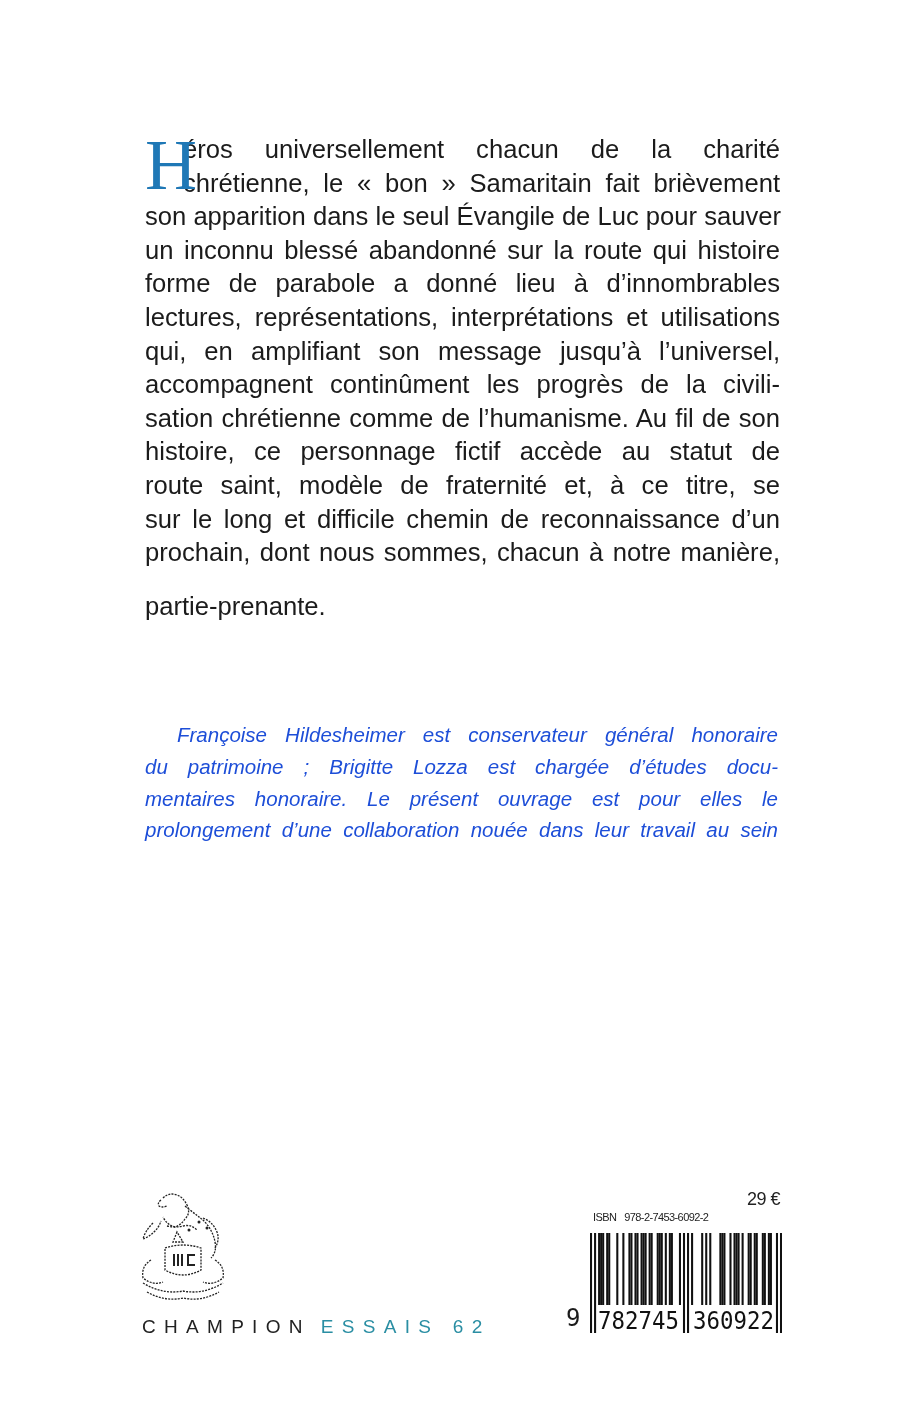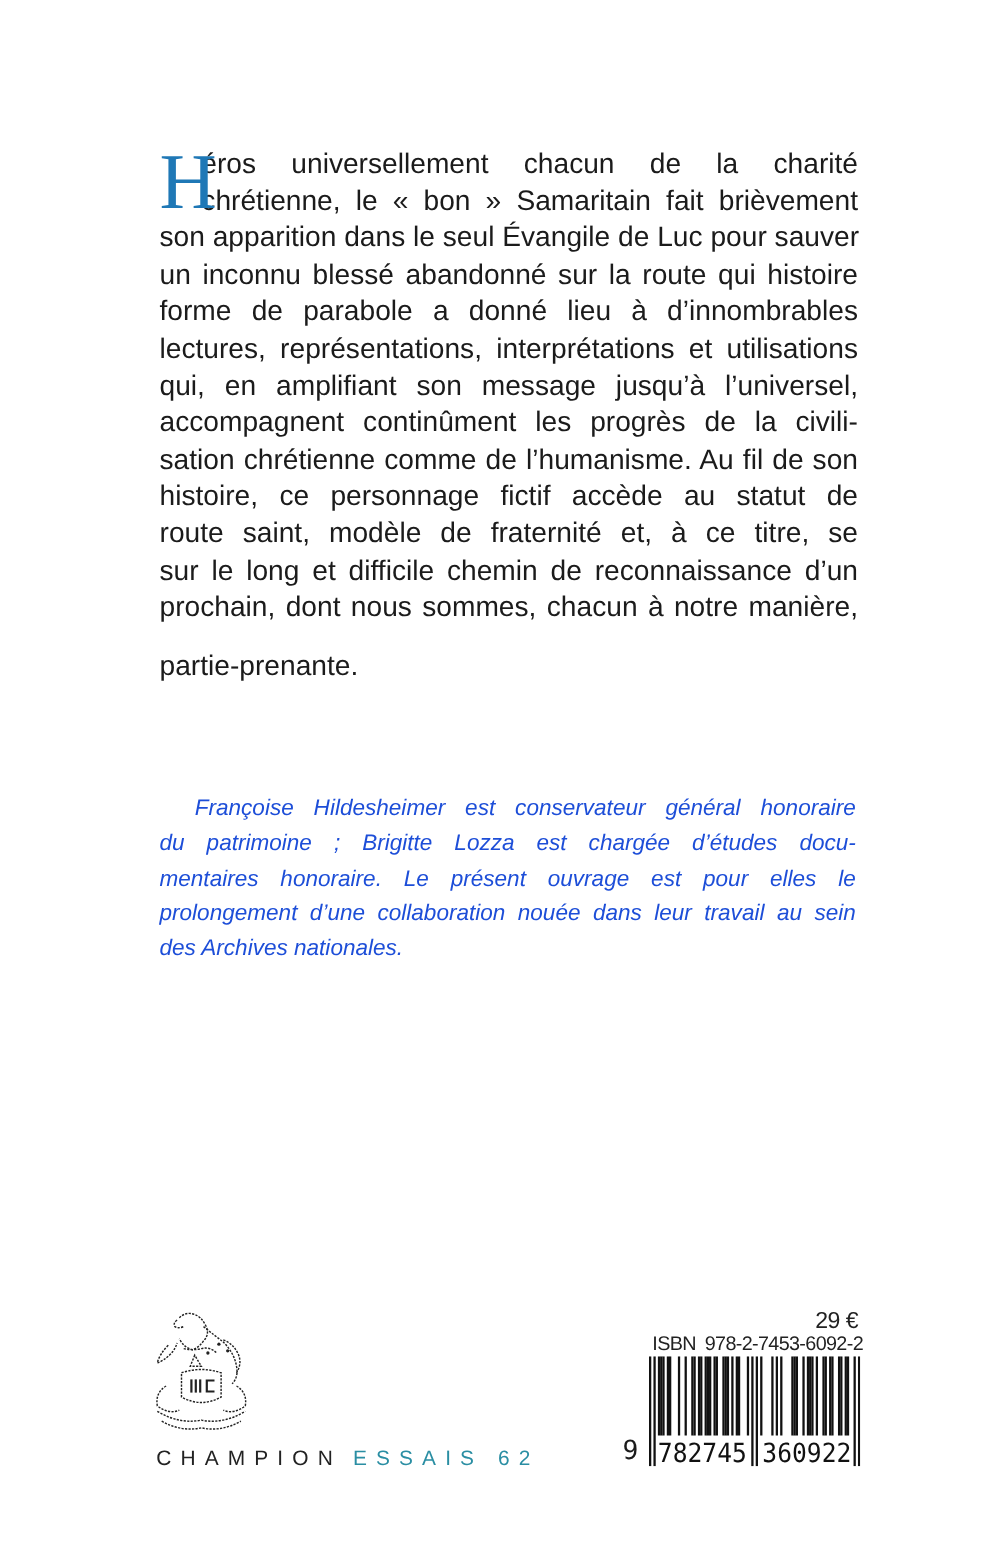--- a/index.html
+++ b/index.html
@@ -100,30 +100,30 @@
     }
     .series .accent {
       color: #2a8ea3;
       margin-left: 10px;
     }
     .price {
       position: absolute;
       right: 122px;
       top: 1189px;
       font-family: "Liberation Sans", sans-serif;
-      font-size: 21px;
+      font-size: 18px;
       color: #222;
       letter-spacing: -0.5px;
     }
     .isbn {
       position: absolute;
       left: 593px;
       top: 1211px;
       font-family: "Liberation Sans", sans-serif;
-      font-size: 18px;
+      font-size: 11px;
       color: #222;
       letter-spacing: -0.6px;
       white-space: nowrap;
     }
     .isbn .isbn-num { margin-left: 8px; }
     .barcode {
       position: absolute;
       left: 590px;
       top: 1233px;
       width: 192px;
@@ -159,21 +159,20 @@
       <span class="line">sur le long et difficile chemin de reconnaissance d’un</span>
       <span class="line">prochain, dont nous sommes, chacun à notre manière,</span>
       <span class="line last">partie-prenante.</span>
     </div>
 
   <div class="bio" id="bio">
       <span class="line indent">Françoise Hildesheimer est conservateur général honoraire</span>
       <span class="line">du patrimoine ; Brigitte Lozza est chargée d’études docu-</span>
       <span class="line">mentaires honoraire. Le présent ouvrage est pour elles le</span>
       <span class="line">prolongement d’une collaboration nouée dans leur travail au sein</span>
-      <span class="line last">des Archives nationales.</span>
     </div>
 
   <svg class="logo" viewBox="0 0 100 115">
     <g fill="none" stroke="#222" stroke-width="1.3" stroke-dasharray="2 1.2">
       <path d="M30 10 q6 -6 14 -3 q6 2 10 10 q4 8 -2 14 q-4 6 -10 8 q-8 -2 -12 -10"></path>
       <path d="M28 12 q-4 3 -2 6 q3 2 8 0"></path>
       <path d="M52 18 q10 8 18 14 q10 10 12 22 q2 10 -4 16"></path>
       <path d="M70 30 q10 4 14 14 q3 8 -2 16"></path>
       <path d="M20 35 q-8 8 -10 16 q6 -2 12 -8 q4 -4 6 -10"></path>
       <path d="M34 38 q8 2 16 0 q8 -2 14 4"></path>

